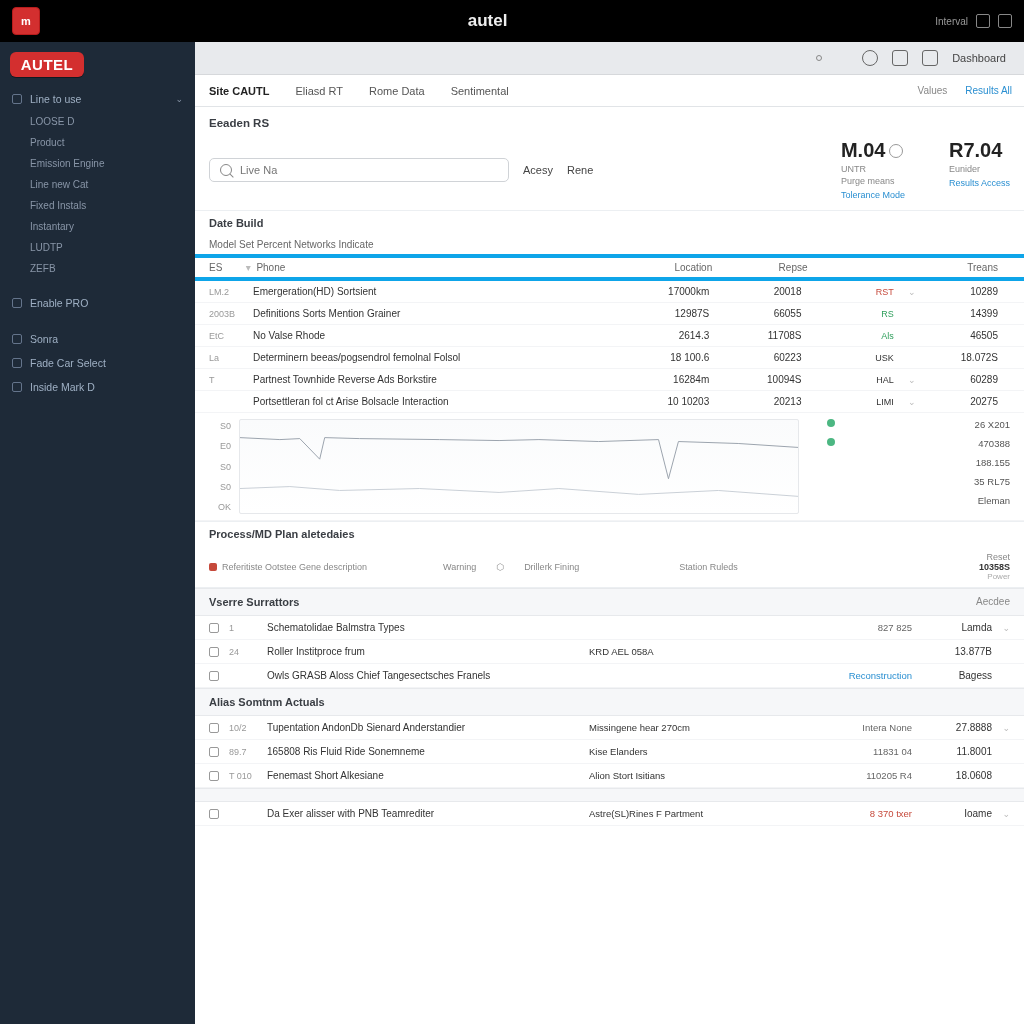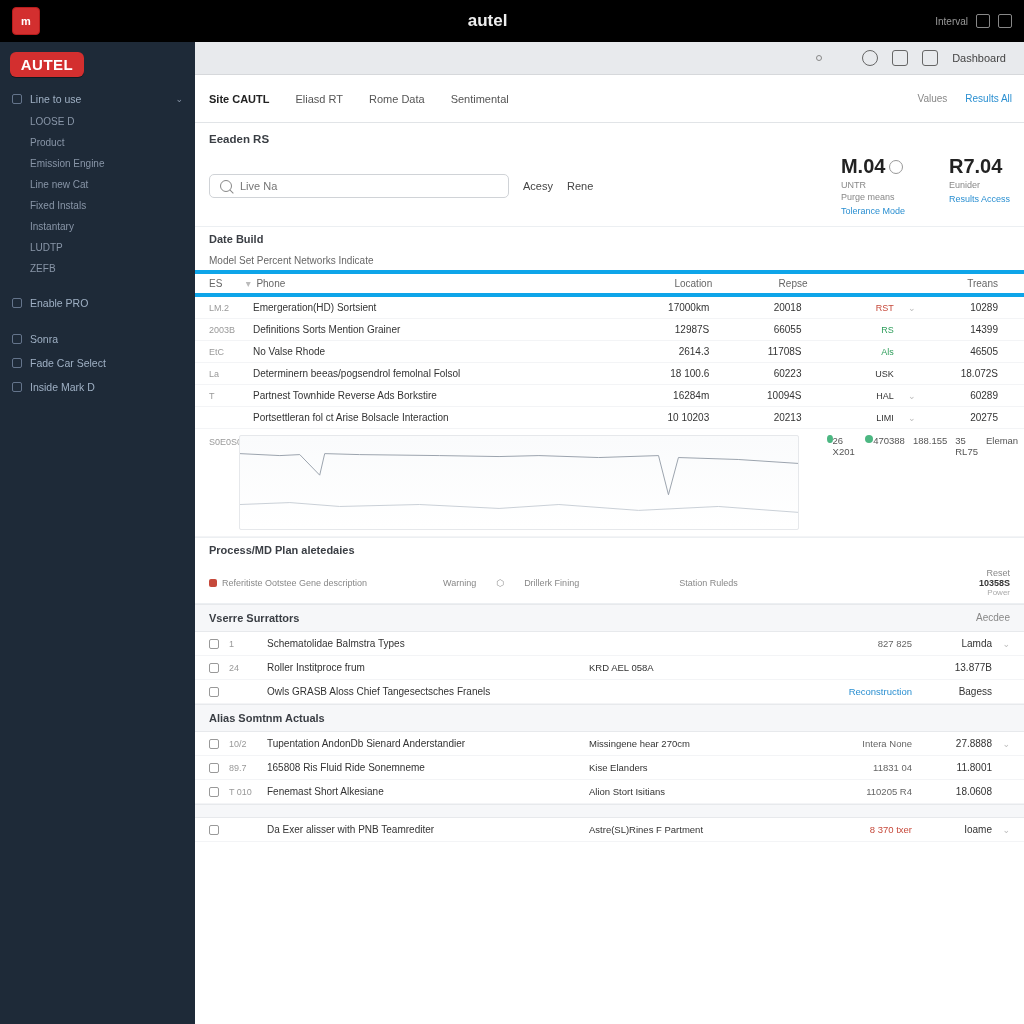--- a/index.html
+++ b/index.html
@@ -19,21 +19,21 @@
 .nav-item.exp .chev{margin-left:auto;font-size:9px;color:#8895a7}
 .nav-sub{padding-left:30px;font-size:10px;color:#8895a7}
 .nav-sub .si{padding:5px 0;cursor:pointer}
 .nav-divider{height:12px}
 .main{flex:1;background:#e8eaed;overflow:hidden;display:flex;flex-direction:column}
 .util{height:32px;display:flex;align-items:center;justify-content:flex-end;gap:14px;padding:0 18px;font-size:11px;color:#444}
 .util .uic{width:16px;height:16px;border:1.2px solid #666;border-radius:50%}
 .util .uic.sq{border-radius:3px}
 .util .dot{width:6px;height:6px;border-radius:50%;border:1.2px solid #888}
 .content{background:#fff;margin:0 0 0 0;flex:1;border-top:1px solid #d6d8db;overflow:auto}
-.tabs{display:flex;align-items:center;border-bottom:1px solid #e1e4e7;padding:0 12px;height:48px;font-size:11px;color:#555;gap:22px}
+.tabs{display:flex;align-items:center;border-bottom:1px solid #e1e4e7;padding:0 12px;height:32px;font-size:11px;color:#555;gap:22px}
 .tab{padding:8px 2px;cursor:pointer}
 .tab.active{font-weight:700;color:#222}
 .tabs-right{margin-left:auto;display:flex;gap:18px;font-size:10px}
 .tabs-right .tlnk{color:#888}
 .tabs-right .tlnk.blue{color:#2a8fd1}
 .section{padding:10px 14px 6px;font-size:11.5px;font-weight:700;color:#3a3e44}
 .searchrow{display:flex;align-items:center;gap:14px;padding:4px 14px 10px}
 .search{flex:0 0 300px;display:flex;align-items:center;gap:8px;border:1px solid #d0d3d7;border-radius:5px;padding:5px 10px;background:#fff}
 .search input{border:none;outline:none;flex:1;font-size:11px;color:#333}
 .srch-ic{width:12px;height:12px;border:1.3px solid #888;border-radius:50%;position:relative}
@@ -52,24 +52,24 @@
 .row{display:flex;align-items:center;padding:5px 14px;font-size:10px;color:#333;border-bottom:1px solid #f3f4f6}
 .row .c1{flex:0 0 420px;display:flex;gap:10px;align-items:center}
 .row .cid{color:#999;font-size:9px;width:34px}
 .row .cname{color:#333}
 .row .c2,.row .c3,.row .c4,.row .c5{flex:1;text-align:right;padding-right:12px;font-size:10px}
 .row .c4{font-size:9px}
 .row .c4.green{color:#2e9e5b}
 .row .c4.red{color:#c6493b}
 .row .chv{color:#bbb;font-size:9px;width:12px;text-align:center}
 .chartrow{display:flex;padding:6px 14px;gap:8px;align-items:stretch;border-bottom:1px solid #f3f4f6}
-.ylabs{display:flex;justify-content:space-between;font-size:9px;color:#999;width:22px;text-align:right;padding:2px 0}
+.ylabs{display:flex;flex-direction:column;justify-content:space-between;font-size:9px;color:#999;width:22px;text-align:right;padding:2px 0}
 .chart{flex:0 0 560px;height:95px;border:1px solid #e6e8eb;border-radius:2px;position:relative;background:linear-gradient(#fafbfc,#fff)}
 .chart svg{width:100%;height:100%}
-.chart-side{flex:1;display:flex;flex-direction:row;gap:8px;padding-left:20px;font-size:9.5px;color:#555}
+.chart-side{flex:1;display:flex;flex-direction:column;gap:8px;padding-left:20px;font-size:9.5px;color:#555}
 .chart-side .sv{display:flex;justify-content:space-between}
 .chart-side .sv .dotg{width:8px;height:8px;border-radius:50%;background:#4cb782}
 .legend{display:flex;gap:20px;padding:6px 14px;font-size:9px;color:#888;align-items:center;border-bottom:1px solid #eceff2}
 .legend .lit{display:flex;gap:5px;align-items:center}
 .legend .lic{width:8px;height:8px;background:#c6493b;border-radius:2px}
 .secthdr{padding:7px 14px;font-size:11px;font-weight:700;color:#3a3e44;background:#f6f7f9;border-top:1px solid #e7e9ec;border-bottom:1px solid #e7e9ec;display:flex}
 .secthdr .sh-r{margin-left:auto;font-size:10px;font-weight:400;color:#888}
 .lrow{display:flex;align-items:center;padding:6px 14px;font-size:10px;color:#333;border-bottom:1px solid #f3f4f6}
 .lrow .l1{flex:0 0 380px;display:flex;gap:10px;align-items:center}
 .lrow .lic{width:10px;height:10px;border:1px solid #999;border-radius:2px}

